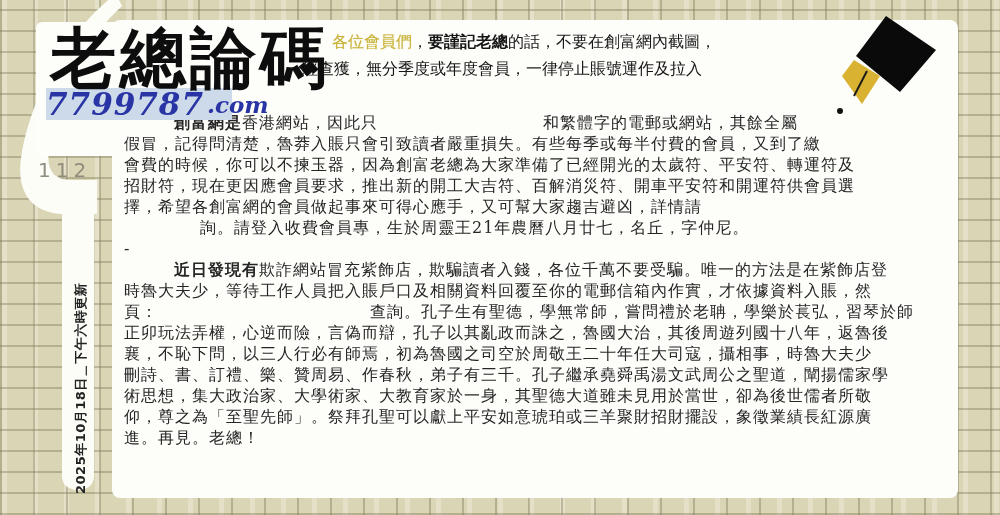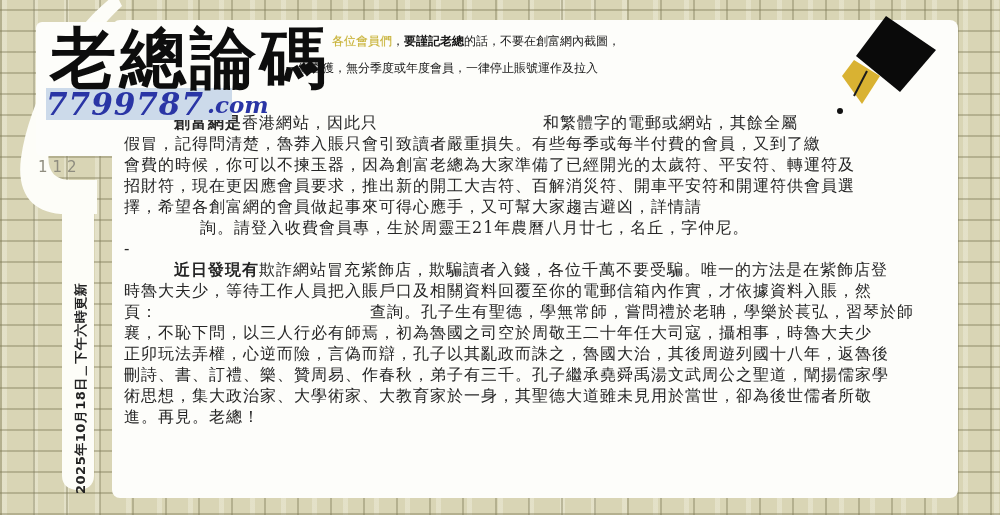--- a/index.html
+++ b/index.html
@@ -21,31 +21,31 @@
     font-size:66px;font-weight:900;letter-spacing:4px;color:#0d0d0d;
     font-family:"DejaVu Serif","Liberation Serif",serif;line-height:1.05;z-index:6;
   }
   .url-box{
     position:absolute;left:46px;top:88px;width:186px;height:32px;
     background:#ccdaea;z-index:5;display:flex;align-items:center;justify-content:space-between;
   }
   .url-main{font-size:31px;font-weight:800;font-style:italic;color:#2a35a5;letter-spacing:1px;line-height:1;}
   .url-suffix{font-size:23px;font-weight:800;font-style:italic;color:#2a35a5;line-height:1;margin-left:3px;}
   .issue-number{
-    position:absolute;left:38px;top:158px;font-size:15px;color:#8f8d7f;
+    position:absolute;left:38px;top:158px;font-size:20px;color:#8f8d7f;
     letter-spacing:5px;z-index:3;font-family:"DejaVu Sans","Liberation Sans",sans-serif;
   }
   .update-note{
     position:absolute;left:72px;top:494px;transform:rotate(-90deg);transform-origin:0 0;
     font-size:13px;font-weight:600;color:#232323;white-space:nowrap;z-index:4;
     font-family:"DejaVu Sans","Liberation Sans",sans-serif;letter-spacing:.5px;
   }
   .notice{
     position:absolute;left:286px;top:28px;width:650px;z-index:4;
-    font-size:12px;line-height:27px;color:#161616;font-weight:500;
+    font-size:16px;line-height:27px;color:#161616;font-weight:500;
   }
   .bodytext{
     position:absolute;left:124px;top:112px;width:800px;z-index:4;
     font-size:16px;line-height:21px;color:#262626;letter-spacing:1px;
   }
   .tline{white-space:nowrap;}
   .gap{display:inline-block;height:1px;}
   .bd{font-weight:800;}
   .yl{color:#c8b23a;text-shadow:0 0 1px #e6dc9a;}
   .pen{position:absolute;left:834px;top:14px;z-index:6;}
@@ -88,20 +88,21 @@
       <div class="tline" style="padding-left: 50px;"><span class="bd">創富網是</span><span>香港網站，因此只</span><span class="gap" style="width: 165px;"></span><span>和繁體字的電郵或網站，其餘全屬</span></div>
       <div class="tline"><span>假冒，記得問清楚，魯莽入賬只會引致讀者嚴重損失。有些每季或每半付費的會員，又到了繳</span></div>
       <div class="tline"><span>會費的時候，你可以不揀玉器，因為創富老總為大家準備了已經開光的太歲符、平安符、轉運符及</span></div>
       <div class="tline"><span>招財符，現在更因應會員要求，推出新的開工大吉符、百解消災符、開車平安符和開運符供會員選</span></div>
       <div class="tline"><span>擇，希望各創富網的會員做起事來可得心應手，又可幫大家趨吉避凶，詳情請</span></div>
       <div class="tline" style="padding-left: 76px;"><span>詢。請登入收費會員專，生於周靈王21年農曆八月廿七，名丘，字仲尼。</span></div>
       <div class="tline"><span>-</span></div>
       <div class="tline" style="padding-left: 50px;"><span class="bd">近日發現有</span><span>欺詐網站冒充紫飾店，欺騙讀者入錢，各位千萬不要受騙。唯一的方法是在紫飾店登</span></div>
       <div class="tline"><span>時魯大夫少，等待工作人員把入賬戶口及相關資料回覆至你的電郵信箱內作實，才依據資料入賬，然</span></div>
       <div class="tline"><span>頁：</span><span class="gap" style="width: 212px;"></span><span>查詢。孔子生有聖德，學無常師，嘗問禮於老聃，學樂於萇弘，習琴於師</span></div>
+      <div class="tline"><span>正卯玩法弄權，心逆而險，言偽而辯，孔子以其亂政而誅之，魯國大治，其後周遊列國十八年，返魯後</span></div>
       <div class="tline"><span>襄，不恥下問，以三人行必有師焉，初為魯國之司空於周敬王二十年任大司寇，攝相事，時魯大夫少</span></div>
-      <div class="tline"><span>正卯玩法弄權，心逆而險，言偽而辯，孔子以其亂政而誅之，魯國大治，其後周遊列國十八年，返魯後</span></div>
       <div class="tline"><span>刪詩、書、訂禮、樂、贊周易、作春秋，弟子有三千。孔子繼承堯舜禹湯文武周公之聖道，闡揚儒家學</span></div>
       <div class="tline"><span>術思想，集大政治家、大學術家、大教育家於一身，其聖德大道雖未見用於當世，卻為後世儒者所敬</span></div>
+      <div class="tline"><span>仰，尊之為「至聖先師」。祭拜孔聖可以獻上平安如意琥珀或三羊聚財招財擺設，象徵業績長紅源廣</span></div>
       <div class="tline"><span>進。再見。老總！</span></div>
     </div>
 
 </div>
 
 </body></html>

